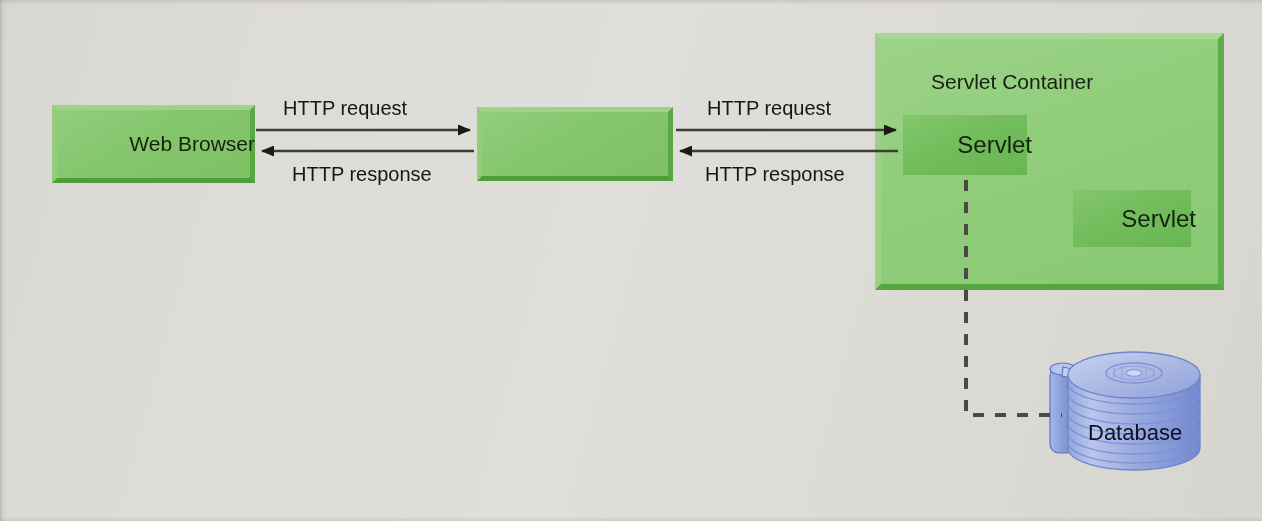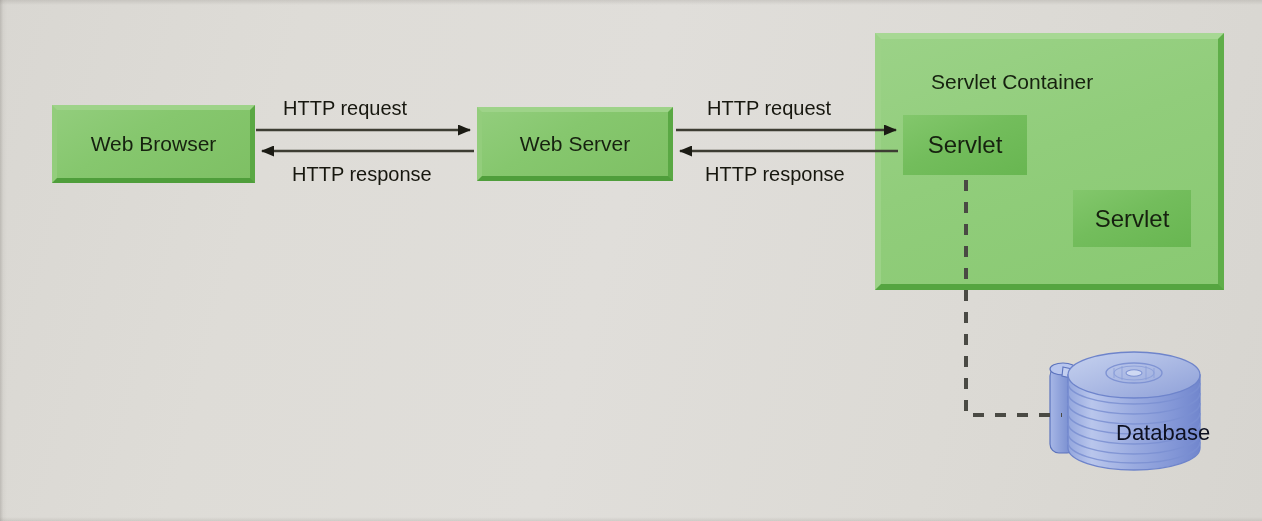--- a/index.html
+++ b/index.html
@@ -31,21 +31,21 @@
     background: linear-gradient(0deg, rgba(130,126,120,0.18) 0%, rgba(255,255,255,0) 100%);
     pointer-events: none;
   }
 
   
   .gbox {
     position: absolute;
     box-sizing: border-box;
     display: flex;
     align-items: center;
-    justify-content: center;
+    justify-content: flex-end;
   }
   .gbox .face {
     position: absolute;
     inset: 0;
   }
   .gbox-label {
     position: relative;
     z-index: 3;
     color: #16210f;
     font-family: "Liberation Sans", sans-serif;
@@ -130,21 +130,21 @@
     position: absolute;
     left: 1036px;
     top: 345px;
     width: 200px;
     height: 140px;
     z-index: 4;
   }
   #db-label {
     position: absolute;
     z-index: 9;
-    left: 1116px;
+    left: 1088px;
     top: 420px;
     font-size: 22px;
     color: #0d1020;
     white-space: nowrap;
   }
 </style>
 </head>
 <body>
 
 <div id="canvas">
@@ -182,21 +182,20 @@
 
   <div class="gbox node-box" style="left:52px; top:105px; width:203px; height:78px;">
     <div class="face"></div>
     <div class="inner"></div>
     <span class="gbox-label">Web Browser</span>
   </div>
 
   <div class="gbox node-box" style="left:477px; top:107px; width:196px; height:74px;">
     <div class="face"></div>
     <div class="inner"></div>
-    <span class="gbox-label">Web Server</span>
   </div>
 
   <div class="gbox container-box" style="left:875px; top:33px; width:349px; height:257px;">
     <div class="face"></div>
     <div class="inner"></div>
   </div>
   <span class="container-title" style="left:921px; top:70px;margin-left:10px;">Servlet Container</span>
 
   <div class="gbox servlet-box" style="left:898px; top:110px; width:134px; height:70px;">
     <div class="face"></div>

